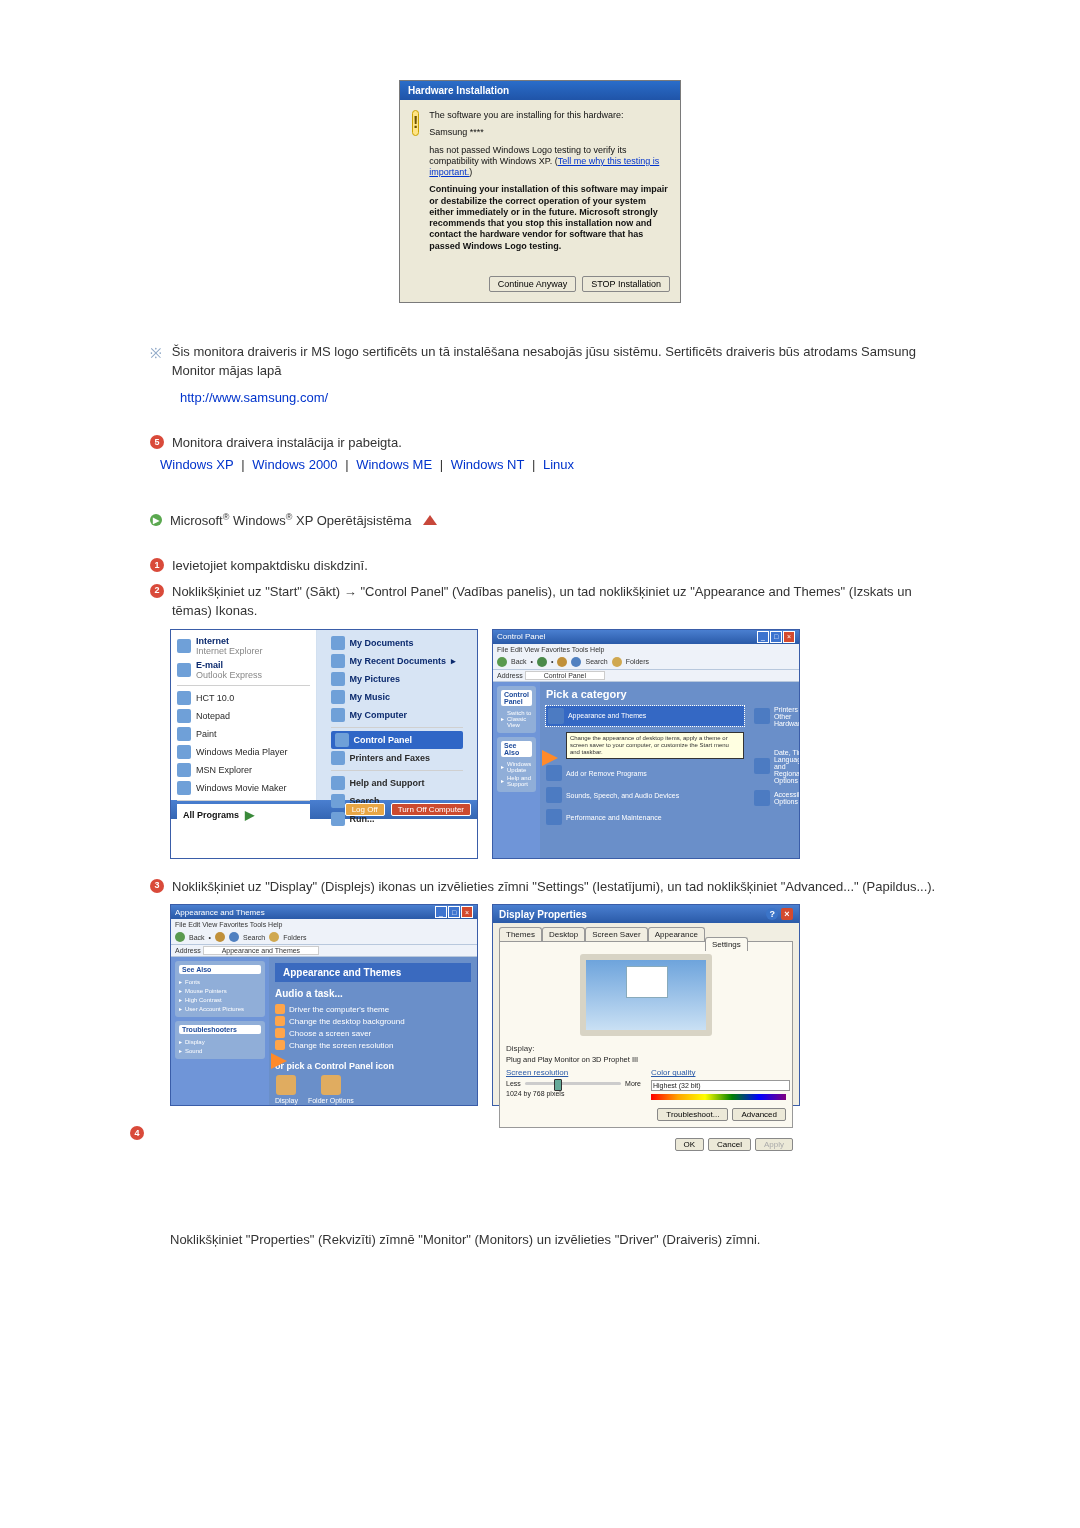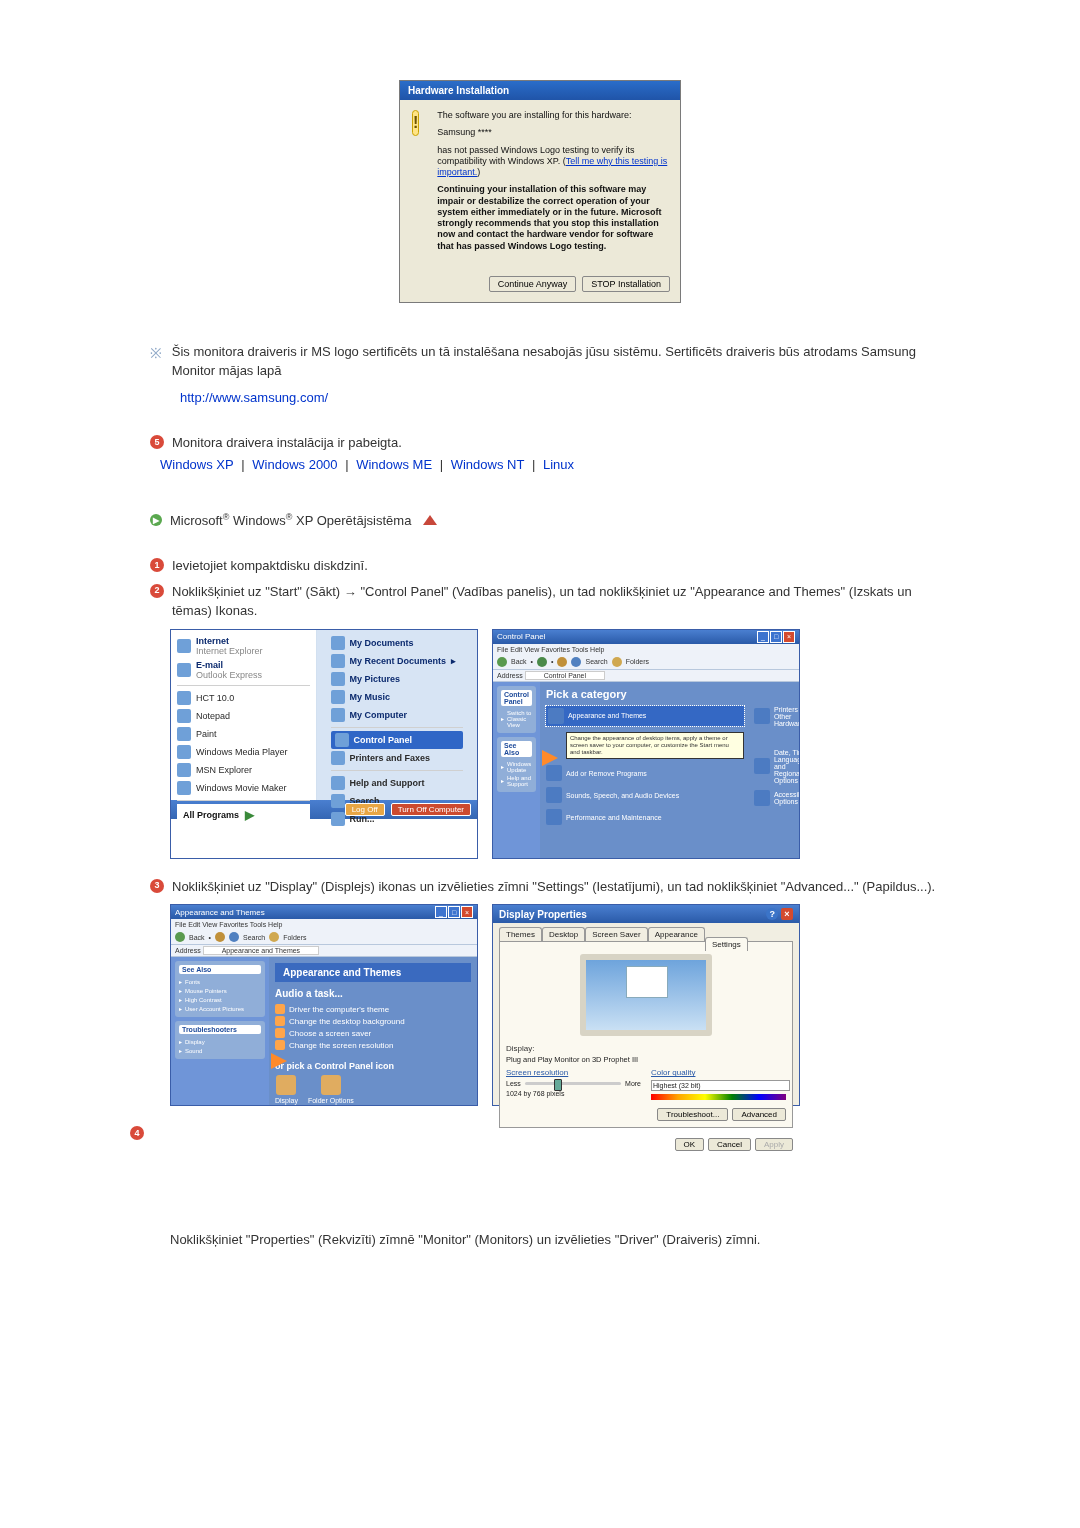--- a/index.html
+++ b/index.html
@@ -48,21 +48,21 @@
     background: #ffe485;
     border: 1px solid #c9a200;
     border-radius: 4px;
     display: flex;
     align-items: center;
     justify-content: center;
     font-weight: bold;
     font-size: 16px;
     color: #6b5300;
   }
-  .dialog-text p { margin: 0 0 6px 8px; line-height: 1.25; }
+  .dialog-text p { margin: 0 0 6px 0; line-height: 1.25; }
   .dialog-link { color: #0033cc; text-decoration: underline; }
   .dialog-strong { font-weight: bold; }
   .dialog-buttons {
     display: flex;
     justify-content: flex-end;
     gap: 6px;
     padding: 8px 10px 10px;
   }
   .dialog-btn {
     font-size: 9px;

